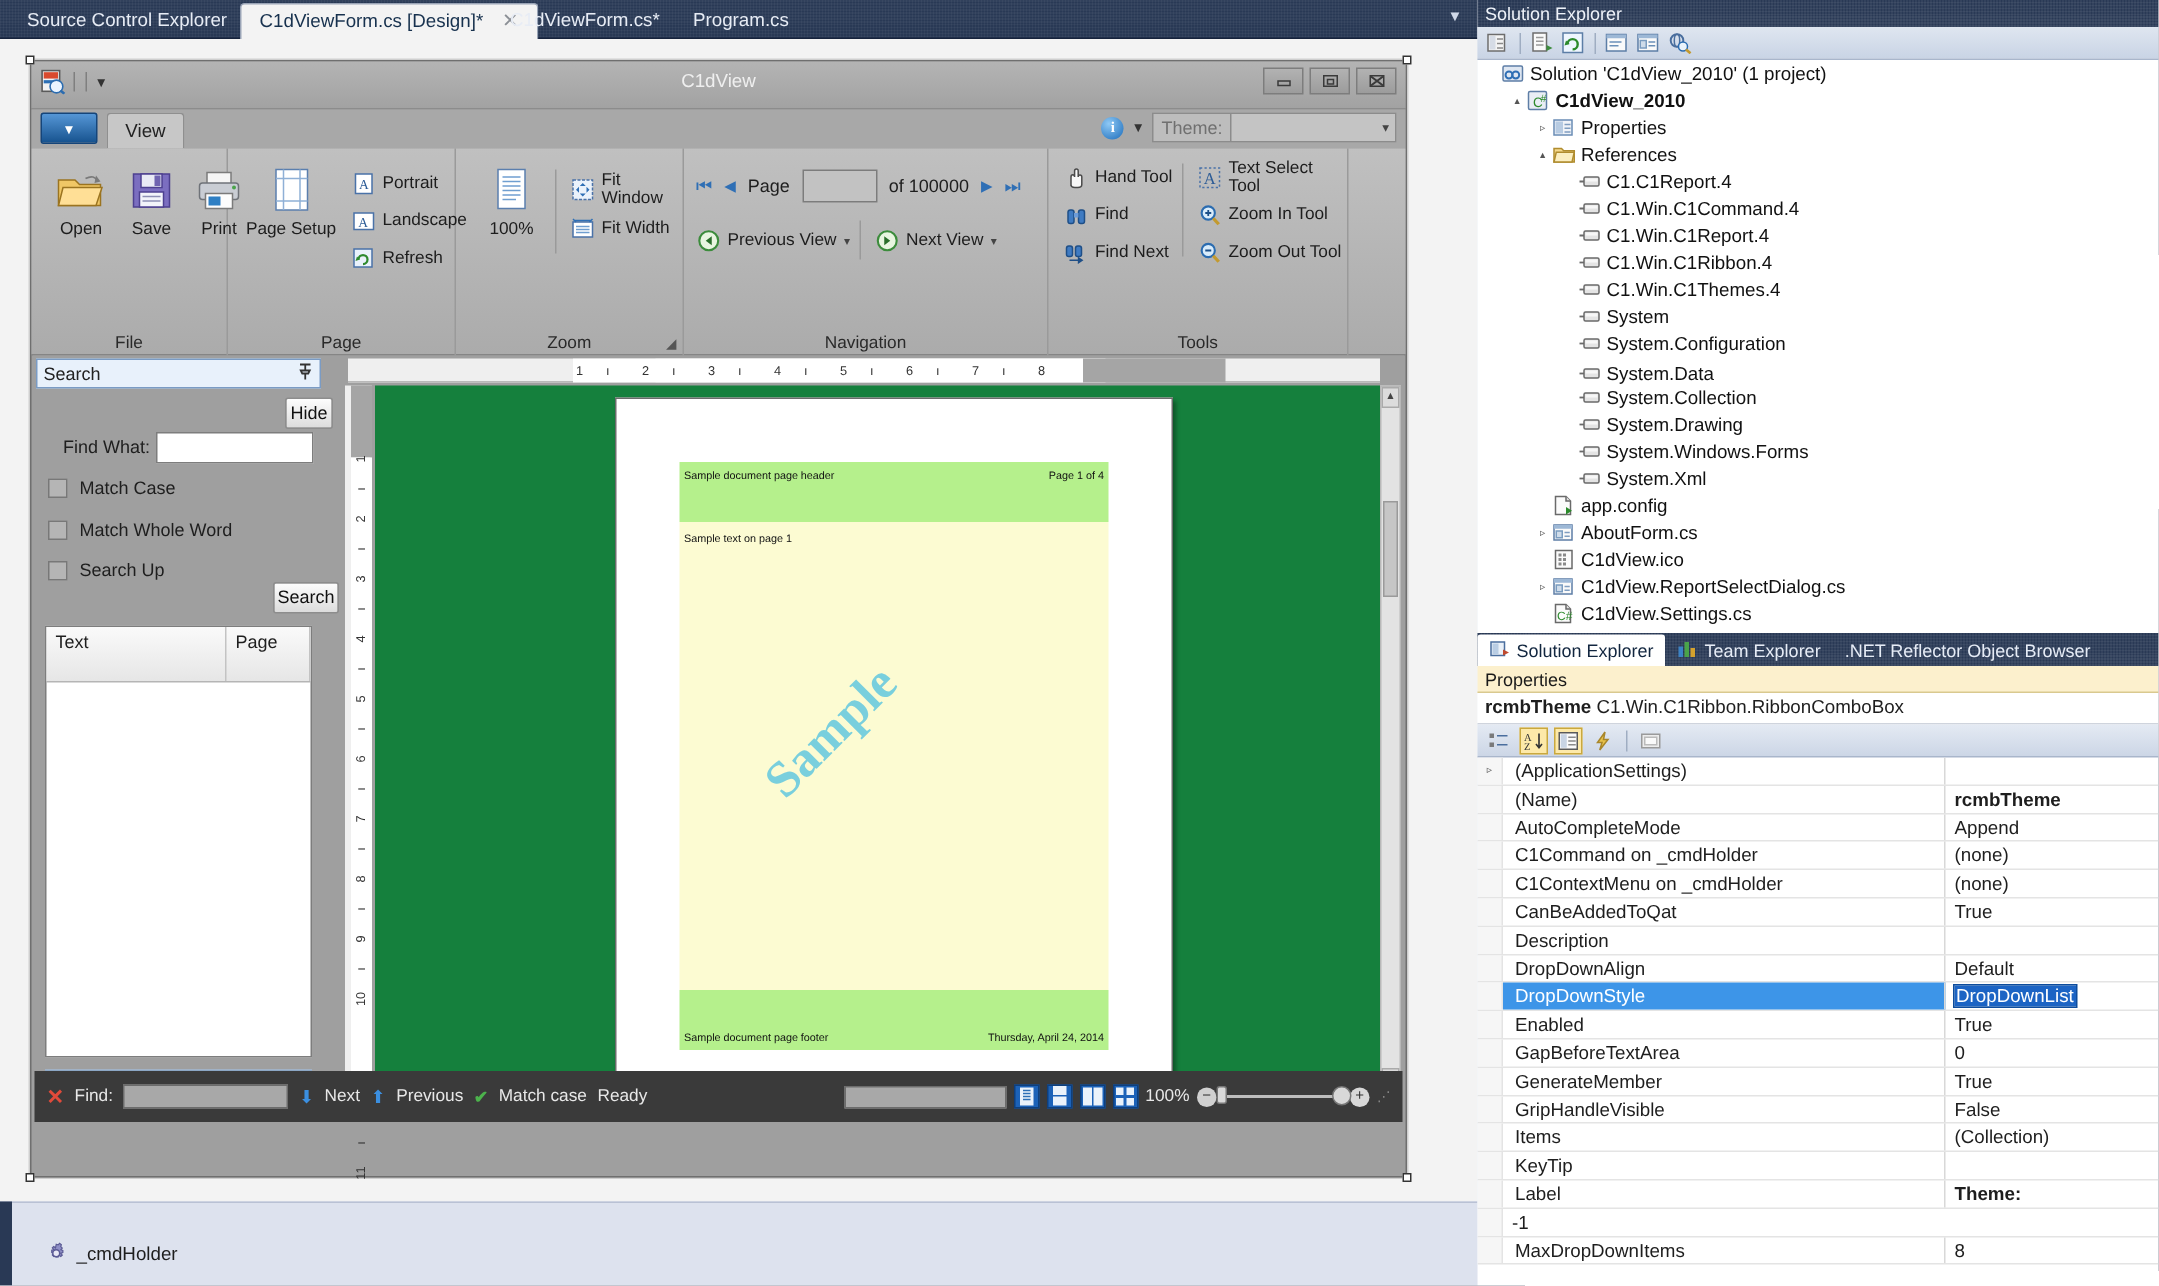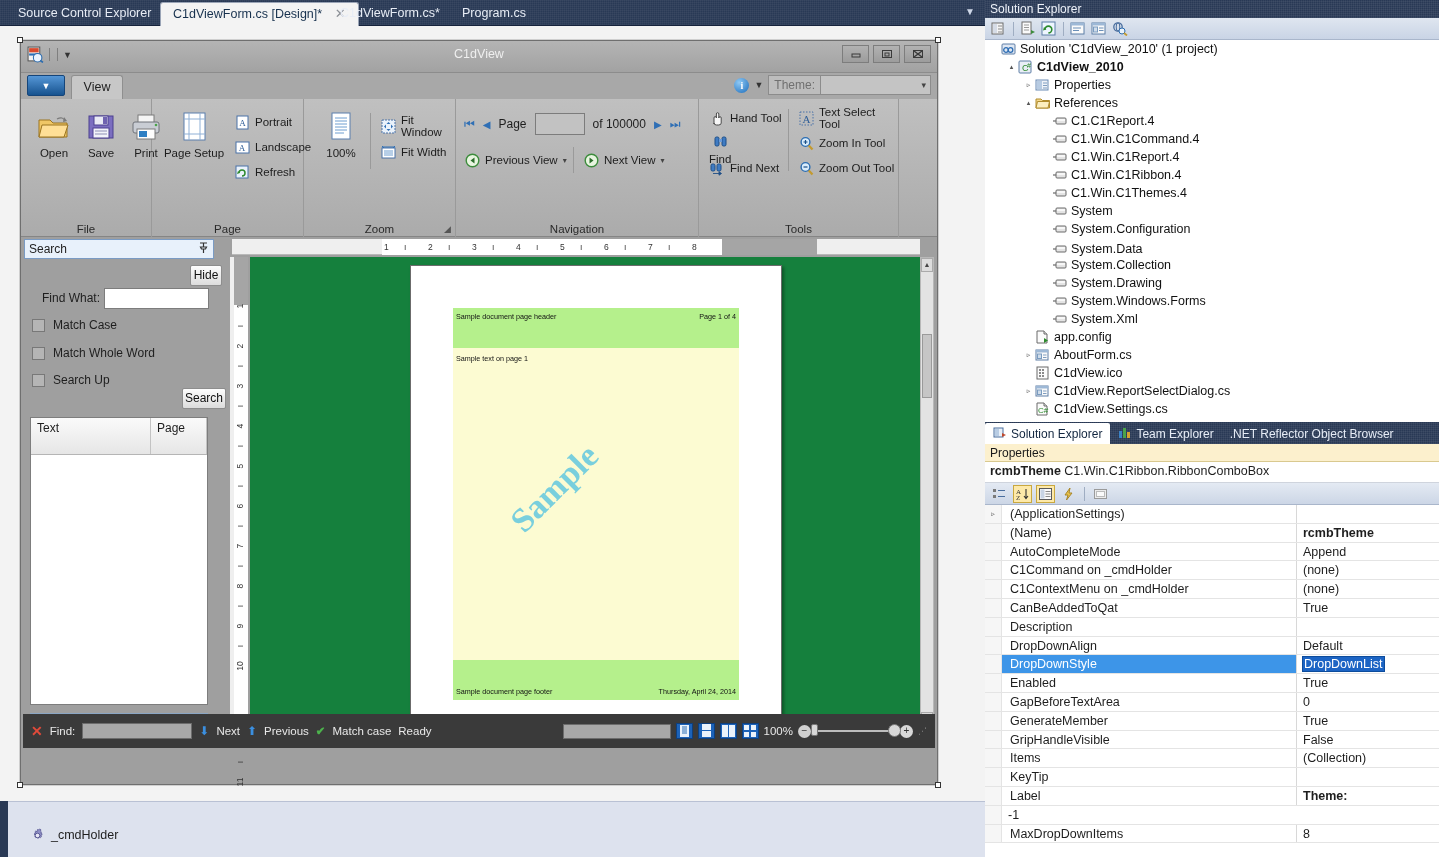--- a/index.html
+++ b/index.html
@@ -326,21 +326,21 @@
   .gval{flex:1;padding:2px 0 0 6px;overflow:hidden;}
   .grow.sel .gname{background:#3d95e8;color:#fff;}
   .grow.sel .gval span{background:#1c64c4;color:#fff;padding:0 1px;outline:1px solid #0d4c9c;}
 
   
   #vs-bottom{
     position:absolute;left:0;top:801px;width:985px;height:56px;background:#dde2ee;
     border-top:1px solid #b9c1d4;
   }
   #cmdholder{
-    position:absolute;left:30px;top:26px;display:flex;align-items:flex-start;gap:6px;font-size:12.5px;
+    position:absolute;left:30px;top:26px;display:flex;align-items:center;gap:6px;font-size:12.5px;
   }
   #leftedge{position:absolute;left:0;top:801px;width:8px;height:56px;background:#293955;}
 </style>
 </head>
 <body>
 
 <div id="tabstrip">
   <div class="vtab" style="left:6px;">
     <span>Source Control Explorer</span>
   </div>
@@ -580,21 +580,21 @@
 
       <div class="rgroup" style="left:678px;width:200px;">
         <div class="smbtn" style="left:10px;top:8px;">
           <span class="smico">
             <svg width="14" height="15" viewBox="0 0 14 15">
                 <path d="M4 13 v-6 q0-1.5 1.2-1.5 T6.4 7 V3 q0-1.3 1.2-1.3 T8.8 3 v4 q0-1.3 1.2-1.3 T11.2 7 v5 q0 2-2.6 2 H6.6 Q4 14 4 12z" fill="#f7f7f7" stroke="#4a4a4a"></path>
               </svg>
           </span>
           <span>Hand Tool</span>
         </div>
-        <div class="smbtn" style="left:10px;top:33px;flex-direction:column;">
+        <div class="smbtn" style="left:10px;top:33px;">
           <span class="smico">
             <svg width="15" height="15" viewBox="0 0 15 15">
                 <rect x="2" y="4" width="4" height="9" rx="1.5" fill="#3f7bc2" stroke="#1f4f87"></rect>
                 <rect x="9" y="4" width="4" height="9" rx="1.5" fill="#3f7bc2" stroke="#1f4f87"></rect>
                 <rect x="6" y="6" width="3" height="3" fill="#6d9cd8"></rect>
               </svg>
           </span>
           <span>Find</span>
         </div>
         <div class="smbtn" style="left:10px;top:58px;">

